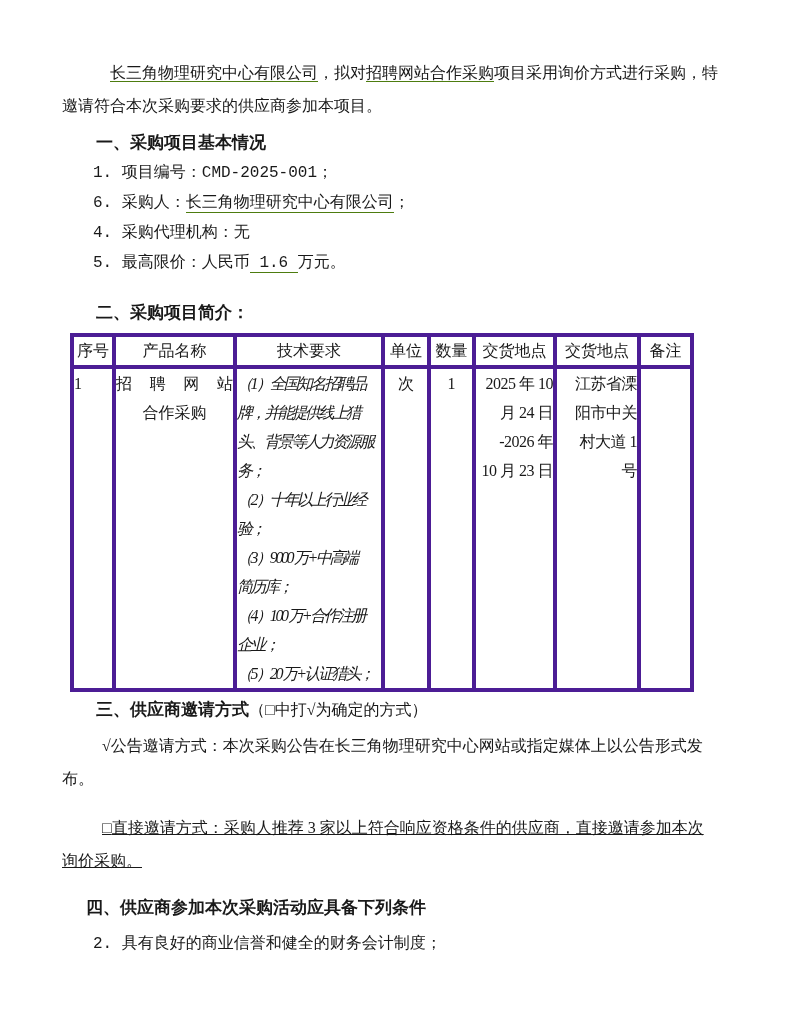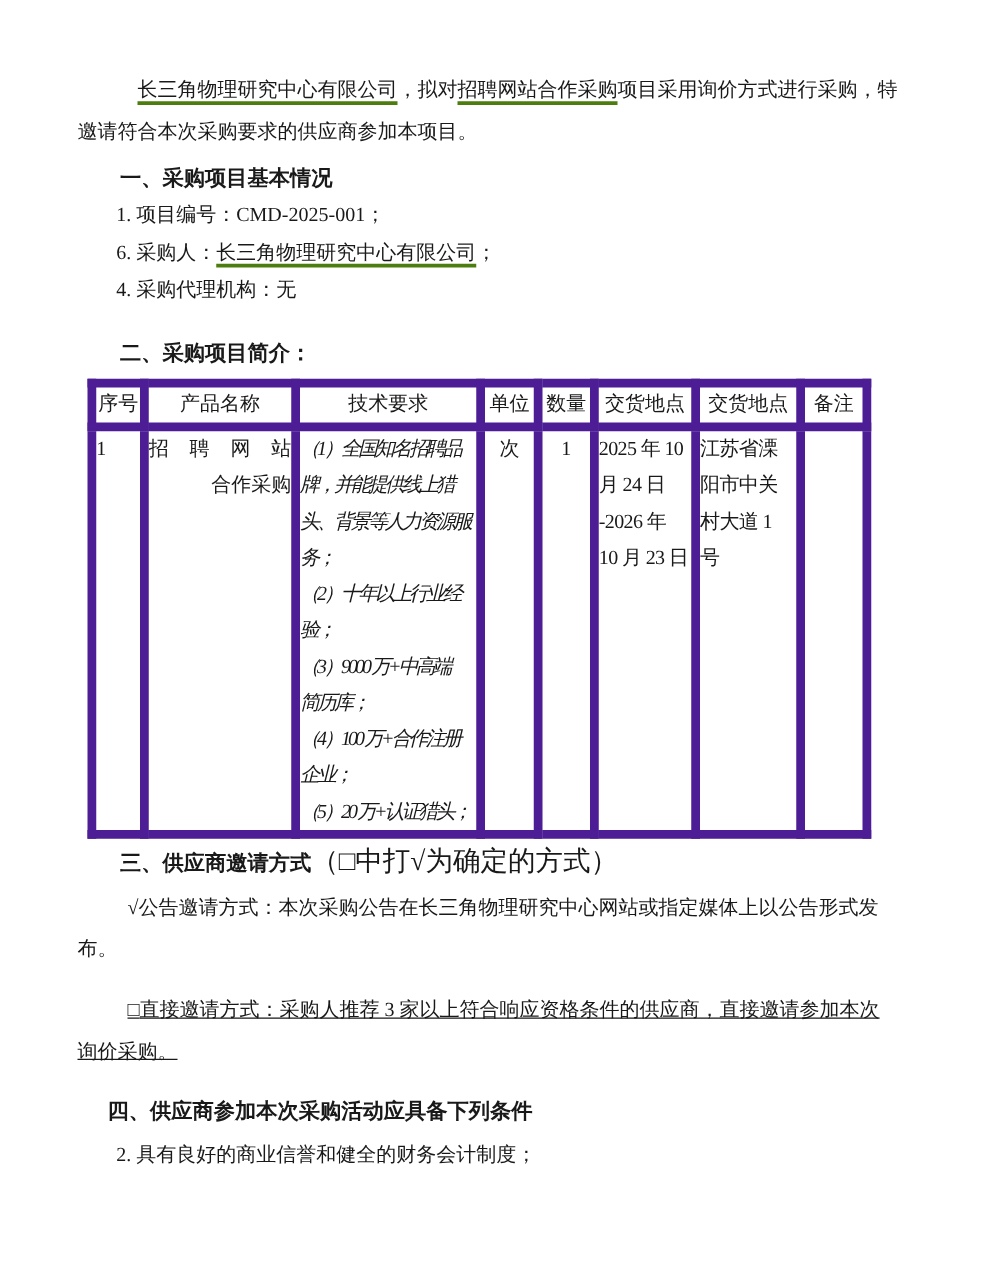--- a/index.html
+++ b/index.html
@@ -5,54 +5,55 @@
   html,body{margin:0;padding:0;background:#fff;}
   body{
     width:789px;height:1020px;box-sizing:border-box;
     padding:0 70px 0 62px;overflow:hidden;
     font-family:"Liberation Serif","DejaVu Serif",serif;
     font-size:16px;color:#191919;
   }
   
   .intro{margin:56px 0 0;line-height:33px;text-indent:48px;white-space:pre;}
   .heading{font-weight:bold;font-size:17px;line-height:30px;margin:6px 0 0 34px;white-space:pre;}
-  .heading .note{font-weight:normal;font-size:22px;text-align:center;}
+  .heading .note{font-weight:normal;font-size:16px;text-align:center;}
   #h2{margin-top:20px;}
   #h3{margin-top:3px;}
   #h4{margin-top:4px;margin-left:24px;}
   .items{margin:0 0 0 31px;}
-  .items .item{line-height:30px;white-space:pre;}
+  .items .item{line-height:30px;white-space:pre;font-family:Liberation Mono, monospace;}
   .opt{line-height:33px;text-indent:40px;white-space:pre;}
   #opt1{margin-top:4px;}
   #opt2{margin-top:2px;text-decoration:underline;}
   #s4items{margin-top:6px;}
-  .u{border-bottom:3px solid #4d7c0f;}
+  .u{border-bottom:1px solid #4d7c0f;}
   
   table.doc{border-collapse:collapse;margin:5px 0 0 8px;table-layout:fixed;width:620px;}
-  table.doc td,table.doc th{border:7px solid #4c1d95;padding:0;vertical-align:top;font-weight:normal;}
+  table.doc td,table.doc th{border:4px solid #4c1d95;padding:0;vertical-align:top;font-weight:normal;}
   table.doc th{height:28px;line-height:28px;text-align:center;vertical-align:middle;}
   td.c-idx{padding:1px 0 0 6px;line-height:29px;text-align:left;}
   td.c-name{padding:1px 6px 0;}
   .pn1{display:flex;justify-content:space-between;line-height:29px;}
-  .pn2{line-height:29px;text-align:right;}
+  .pn2{line-height:29px;text-align:center;}
   td.c-tech{padding:1px 5px 0;line-height:29px;white-space:pre;letter-spacing:-2.4px;text-align:left;font-style:italic;}
   td.c-mid{padding-top:1px;line-height:29px;text-align:center;}
-  td.c-pre{padding-top:1px;line-height:29px;text-align:left;white-space:pre;letter-spacing:-0.5px;}
+  td.c-pre{padding-top:1px;line-height:29px;text-align:right;white-space:pre;letter-spacing:-0.5px;}
 </style>
 </head>
 <body>
 
 <p class="intro"><span class="u">长三角物理研究中心有限公司</span><span>，拟对</span><span class="u">招聘网站合作采购</span><span>项目采用询价方式进行采购，特
 邀请符合本次采购要求的供应商参加本项目。</span></p>
 
 <div id="h1" class="heading">一、采购项目基本情况</div>
 <div class="items">
   <div class="item"><span>1. 项目编号：CMD-2025-001；</span></div>
   <div class="item"><span>6. 采购人：</span><span class="u">长三角物理研究中心有限公司</span><span>；</span></div>
   <div class="item"><span>4. 采购代理机构：无</span></div>
+  <div class="item"><span>5. 最高限价：人民币</span><span class="u"> 1.6 </span><span>万元。</span></div>
 </div>
 
 <div id="h2" class="heading">二、采购项目简介：</div>
 
 <table class="doc">
   <colgroup>
     <col style="width:42px">
       <col style="width:121px">
       <col style="width:148px">
     <col style="width:46px">

